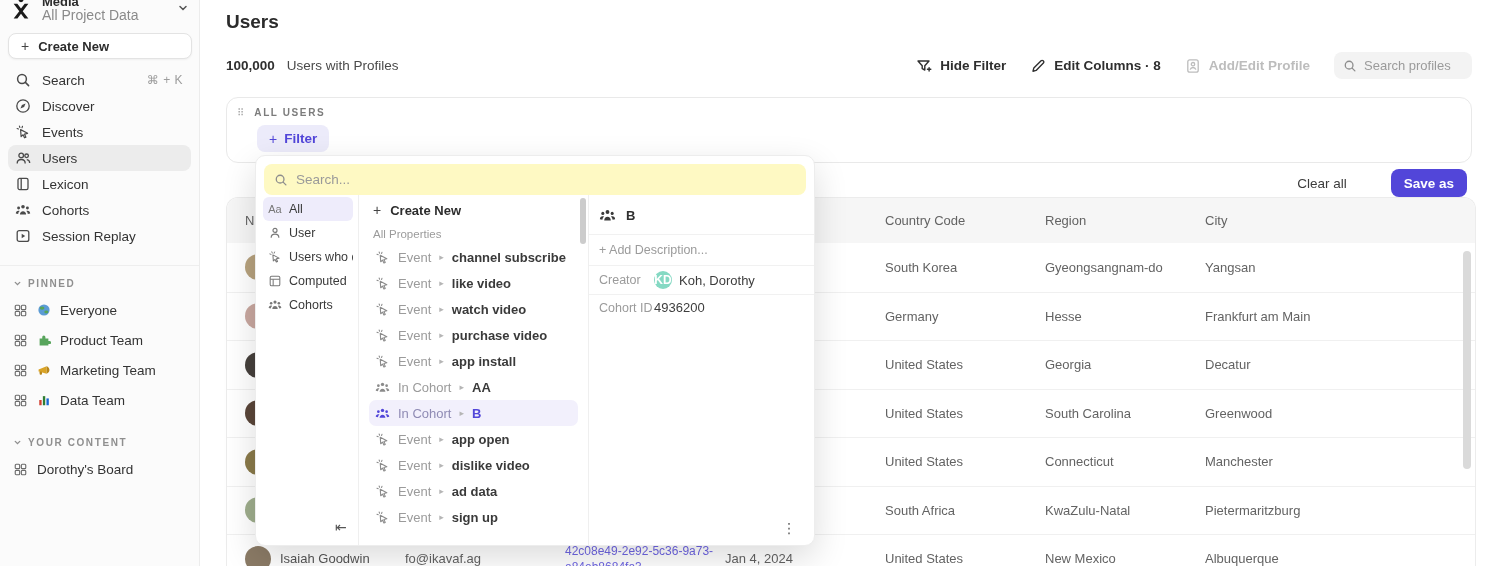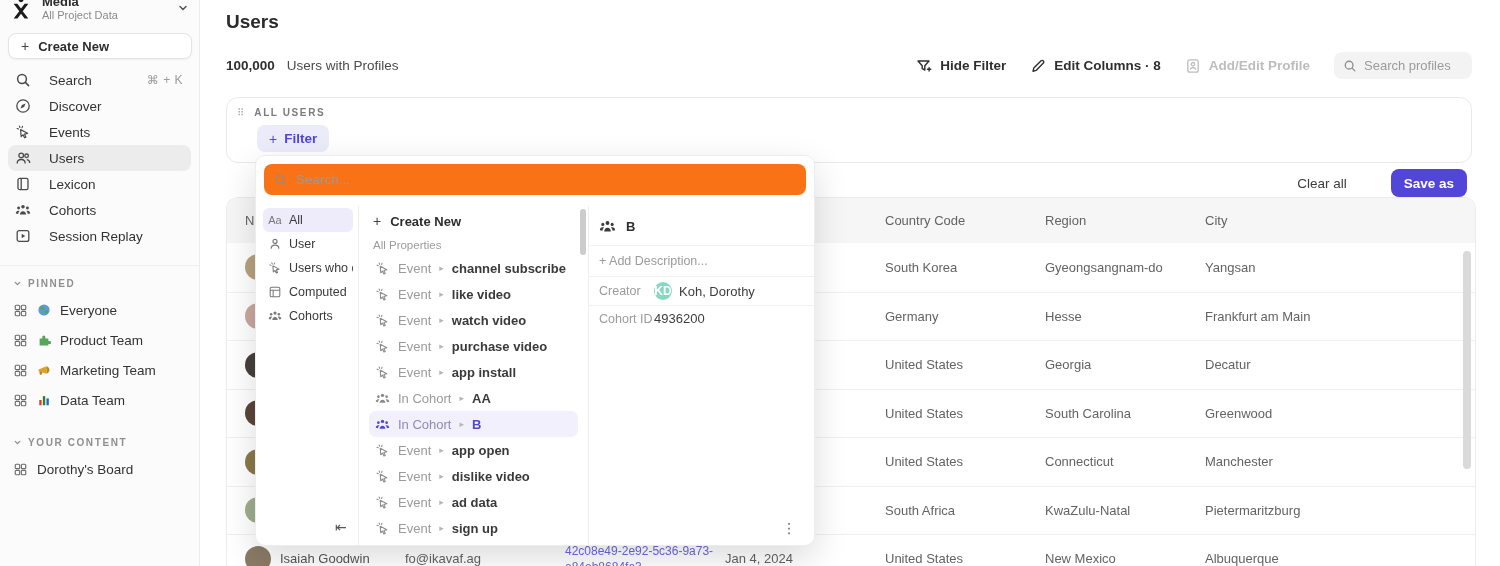--- a/index.html
+++ b/index.html
@@ -7,26 +7,26 @@
   body { font-family:"Liberation Sans", sans-serif; background:#fff; position:relative; color:#3a3a3a; }
   .ic { display:inline-flex; align-items:center; justify-content:center; flex:0 0 auto; }
   .ic svg { width:100%; height:100%; display:block; }
 
   
   .sidebar { position:absolute; left:0; top:0; width:200px; height:566px; background:#fbfbfb; border-right:1px solid #ececec; }
   .ws-row { display:flex; align-items:center; gap:8px; padding:0 10px 0 8px; margin-top:-9px; height:34px; cursor:pointer; }
   .ws-logo { width:26px; height:26px; }
   .ws-text { flex:1; min-width:0; }
   .ws-name { font-size:13px; font-weight:700; color:#2c2c2c; line-height:14px; }
-  .ws-sub { font-size:11px; color:#8a8a8a; line-height:13px; }
+  .ws-sub { font-size:14px; color:#8a8a8a; line-height:13px; }
   .ws-chev { width:12px; height:12px; color:#555; }
   .create-new { margin:8px 8px 6px; height:26px; width:184px; display:flex; align-items:center; gap:9px; padding:0 12px; background:#fff; border:1px solid #e3e3e3; border-radius:8px; box-shadow:0 1px 2px rgba(0,0,0,.05); font-family:inherit; font-size:13px; font-weight:700; color:#2c2c2c; cursor:pointer; }
   .create-new .plus { font-size:14px; font-weight:400; color:#444; }
   .nav { padding:2px 8px; }
-  .nav-item { display:flex; align-items:center; gap:18px; height:26px; padding:0 8px 0 7px; border-radius:8px; font-size:13.5px; color:#333; cursor:pointer; }
+  .nav-item { display:flex; align-items:center; gap:11px; height:26px; padding:0 8px 0 7px; border-radius:8px; font-size:13.5px; color:#333; cursor:pointer; }
   .nav-item.active { background:#ececec; }
   .nav-item .ic { width:16px; height:16px; color:#4a4a4a; }
   .nav-item .shortcut { margin-left:auto; font-size:12px; color:#9c9c9c; letter-spacing:.5px; }
   .side-section { margin-top:10px; }
   .side-section.first { border-top:1px solid #eeeeee; margin:14px 0 0 0; }
   .section-head { display:flex; align-items:center; gap:6px; padding:12px 0 6px 13px; font-size:10px; font-weight:700; letter-spacing:1.6px; color:#8f8f8f; cursor:pointer; }
   .section-head .ic { width:9px; height:9px; color:#8f8f8f; }
   .board-item { display:flex; align-items:center; gap:9px; height:30px; padding:0 8px 0 13px; font-size:13.5px; color:#333; cursor:pointer; }
   .board-item .grid-ic { width:15px; height:15px; color:#6b6b6b; }
   .board-item .emoji-ic { width:14px; height:14px; }
@@ -66,21 +66,21 @@
   .col-name { width:160px; display:flex; align-items:center; gap:9px; }
   .col { width:160px; font-size:13px; color:#636363; padding-right:10px; }
   .col-city { flex:1; }
   .avatar { width:26px; height:26px; border-radius:50%; flex:0 0 auto; }
   .cell-name { font-size:13px; color:#555; }
   .cell-id { font-size:12px; color:#6e65e2; line-height:1.35; word-break:break-all; width:150px; cursor:pointer; }
   .tscroll { position:absolute; right:4px; top:53px; width:8px; height:218px; background:#dadada; border-radius:4px; cursor:pointer; }
 
   
   .popup { position:absolute; left:255px; top:155px; width:560px; height:391px; background:#fff; border:1px solid #ededed; border-radius:10px; box-shadow:0 12px 34px rgba(0,0,0,.14); z-index:30; display:flex; flex-direction:column; }
-  .popup-search { margin:8px 8px 11px; height:31px; background:#f97316; border-radius:8px; display:flex; align-items:center; gap:8px; padding:0 10px; flex:0 0 auto; }
+  .popup-search { margin:8px 8px 0; height:31px; background:#fef9c3; border-radius:8px; display:flex; align-items:center; gap:8px; padding:0 10px; flex:0 0 auto; }
   .popup-search .ic { width:14px; height:14px; color:#8d8d8d; }
   .popup-search input { border:none; outline:none; background:transparent; width:100%; font-family:inherit; font-size:13.5px; color:#444; }
   .popup-search input::placeholder { color:#9a9a9a; }
   .popup-body { flex:1; display:flex; min-height:0; position:relative; }
   .cats { width:103px; padding:2px 5px 8px 7px; border-right:1px solid #efefef; position:relative; }
   .cat-item { display:flex; align-items:center; gap:7px; height:24px; padding:0 5px; border-radius:6px; font-size:12.5px; color:#3a3a3a; cursor:pointer; white-space:nowrap; overflow:hidden; }
   .cat-item.selected { background:#eeecfb; }
   .cat-item .ic { width:14px; height:14px; color:#787878; }
   .cat-item .aa { font-size:11px; color:#787878; width:14px; text-align:center; }
   .plist { flex:1; padding:2px 10px 8px 10px; position:relative; }

